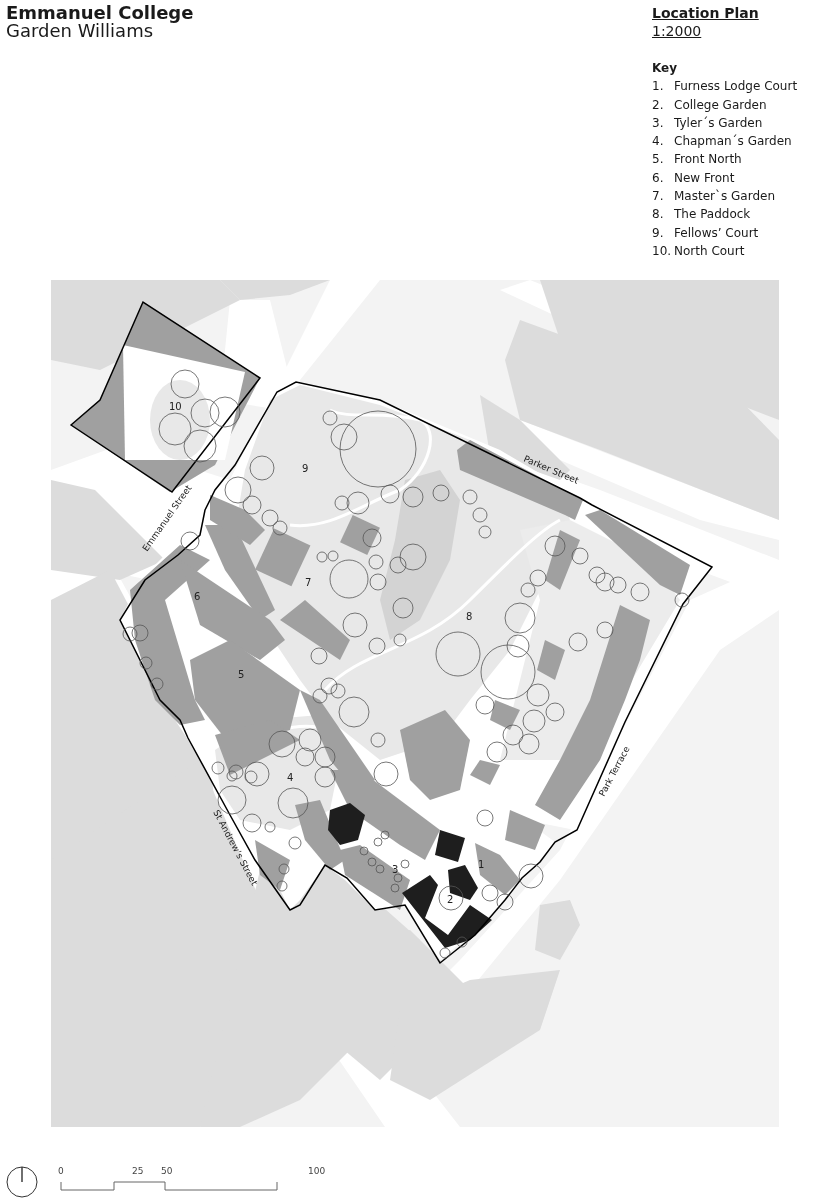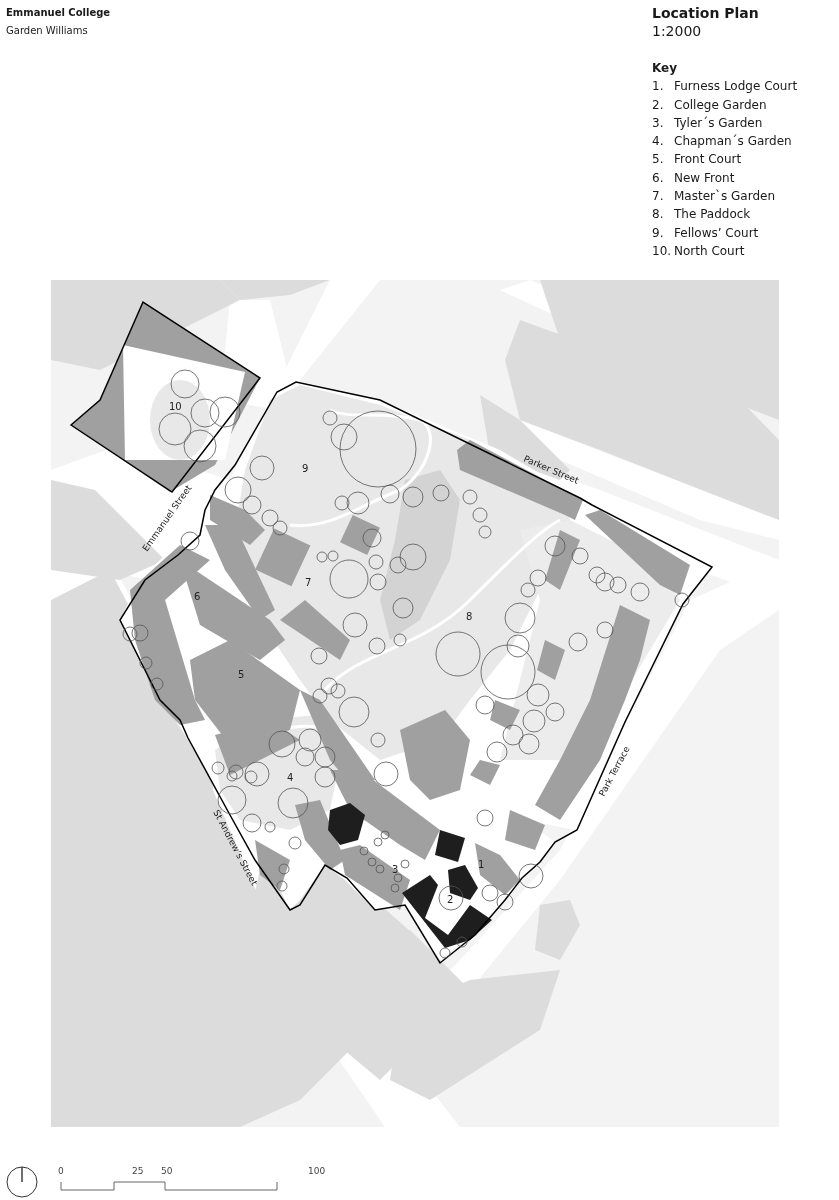--- a/index.html
+++ b/index.html
@@ -1,20 +1,20 @@
 <!DOCTYPE html>
 <html><head>
 <meta charset="utf-8">
 <style>
   html, body { margin:0; padding:0; background:#ffffff; }
   body { width:839px; height:1200px; position:relative; overflow:hidden;
          font-family:"DejaVu Sans", sans-serif; color:#1a1a1a; }
-  .title-block { position:absolute; left:6px; top:4px; font-size:10px; line-height:18px; }
+  .title-block { position:absolute; left:6px; top:4px; font-size:18px; line-height:18px; }
   .title-block .t { font-weight:bold; }
-  .plan-block { position:absolute; left:652px; top:4px; font-size:14px; line-height:18px; }
+  .plan-block { position:absolute; left:652px; top:4px; font-size:14px; line-height:18px;text-decoration:underline; }
   .plan-block .t { font-weight:bold; }
   .key { position:absolute; left:652px; top:59px; font-size:12px; line-height:18.3px; }
   .key .kt { font-weight:bold; }
   .key ol { list-style:none; margin:0; padding:0; }
   .key li { display:flex; }
   .key li .n { width:22px; display:inline-block; }
   .map { position:absolute; left:51px; top:280px; width:728px; height:847px; }
   .north { position:absolute; left:6px; top:1166px; }
   .scale { position:absolute; left:58px; top:1166px; width:240px; height:30px; }
   .scale .lbl { position:absolute; top:0; font-size:9px; color:#444; }
@@ -46,21 +46,21 @@
     <li>
         <span class="n">3.</span>
         <span>Tyler´s Garden</span>
       </li>
     <li>
         <span class="n">4.</span>
         <span>Chapman´s Garden</span>
       </li>
     <li>
         <span class="n">5.</span>
-        <span>Front Court</span>
+        <span>Front North</span>
       </li>
     <li>
         <span class="n">6.</span>
         <span>New Front</span>
       </li>
     <li>
         <span class="n">7.</span>
         <span>Master`s Garden</span>
       </li>
     <li>

